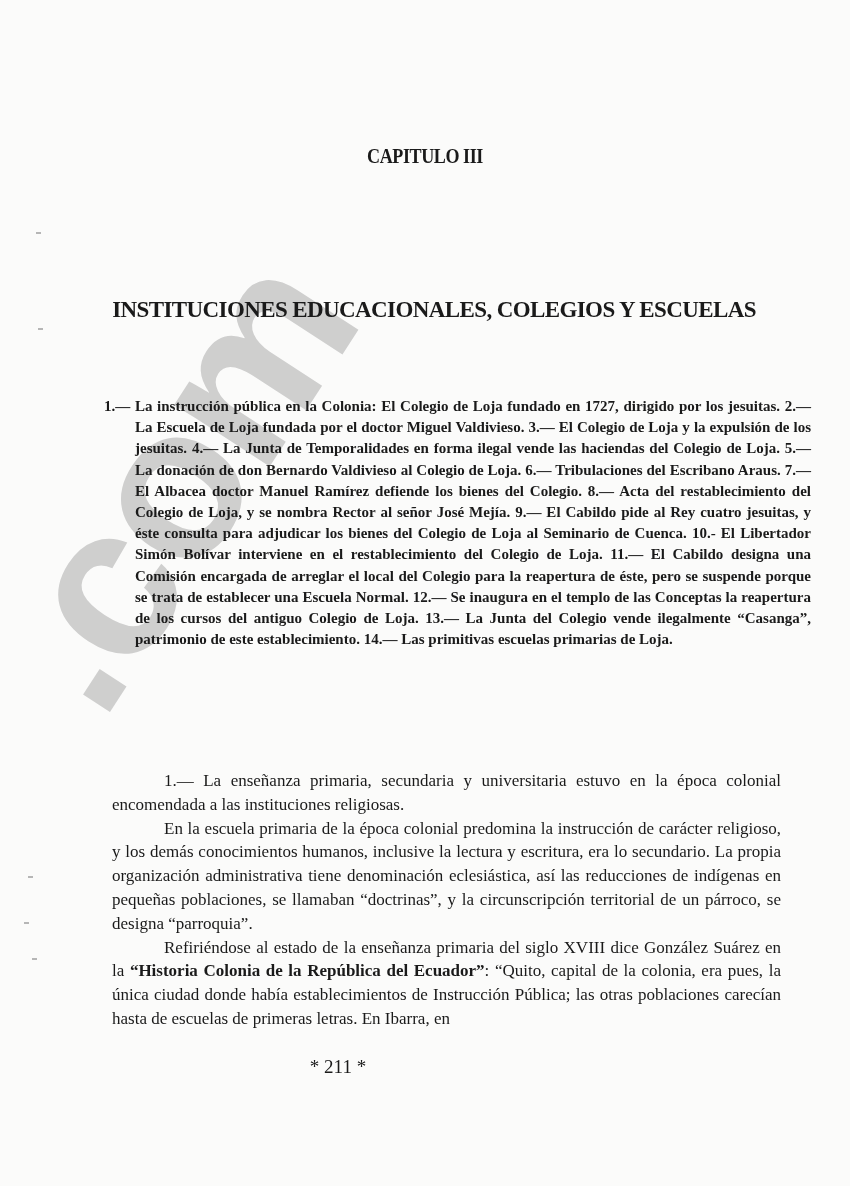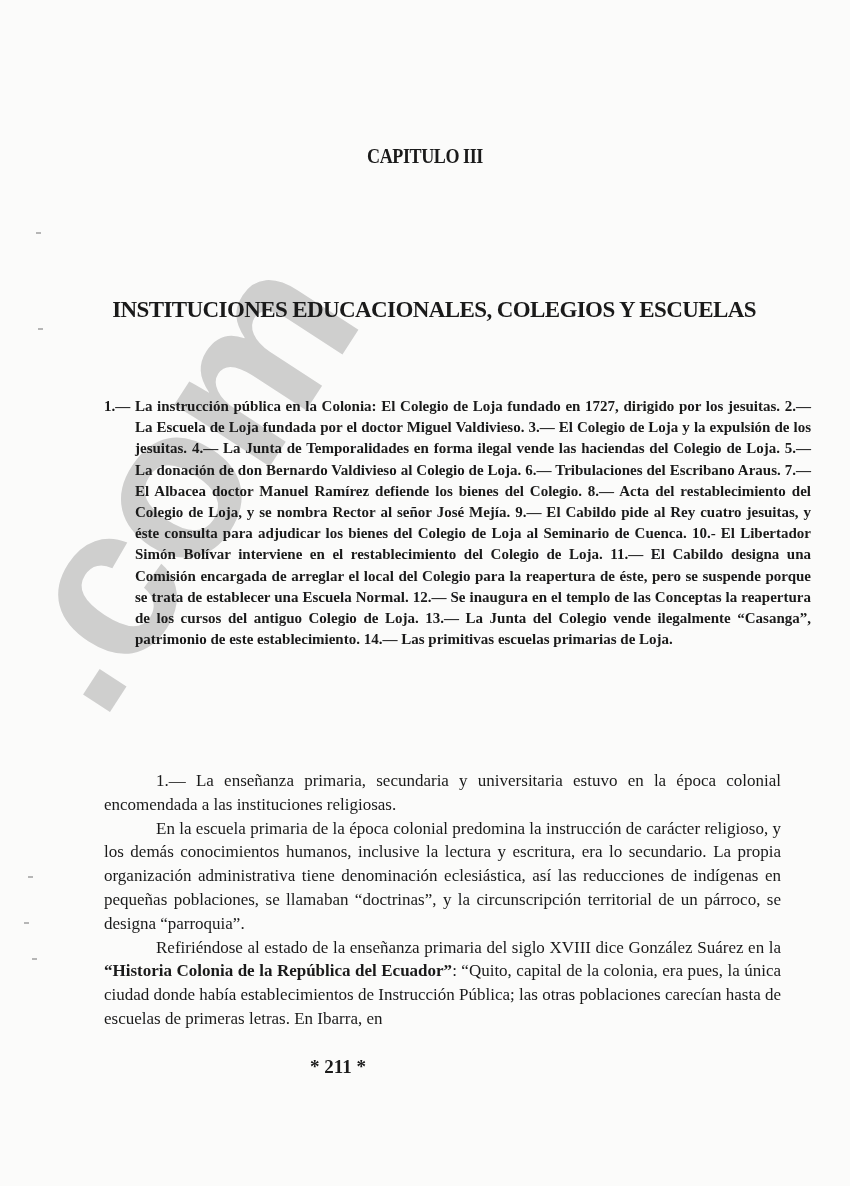--- a/index.html
+++ b/index.html
@@ -20,25 +20,25 @@
   .summary {
     position: absolute; top: 396px; left: 104px; width: 676px;
     font-size: 15px; font-weight: bold; line-height: 21.2px; text-align: justify;
     padding-left: 31px; text-indent: -31px;
     font-family: "Liberation Serif", serif;
   }
   .body {
     position: absolute; top: 769px; left: 104px; width: 677px;
     font-size: 17px; line-height: 23.8px; text-align: justify;
   }
-  .body p { margin: 0 0 0 0; text-indent: 52px; }
+  .body p { margin: 0 0 0 8px; text-indent: 52px; }
   .body b { font-weight: bold; }
   .pagenum {
     position: absolute; top: 1056px; left: 0; width: 676px; text-align: center;
-    font-size: 19px; font-weight: bold;
+    font-size: 19px; font-weight: normal;
   }
   .watermark {
     position: absolute; left: 40px; top: 560px; width: 1000px;
     font-family: "Liberation Sans", sans-serif; font-weight: bold;
     font-size: 215px; color: #9a9a9a; opacity: 0.45;
     transform: rotate(-57deg); transform-origin: left center; white-space: nowrap;
     pointer-events: none; letter-spacing: -6px;
   }
   .speck { position: absolute; width: 5px; height: 2px; background: #888; opacity: .6; }
 </style>

